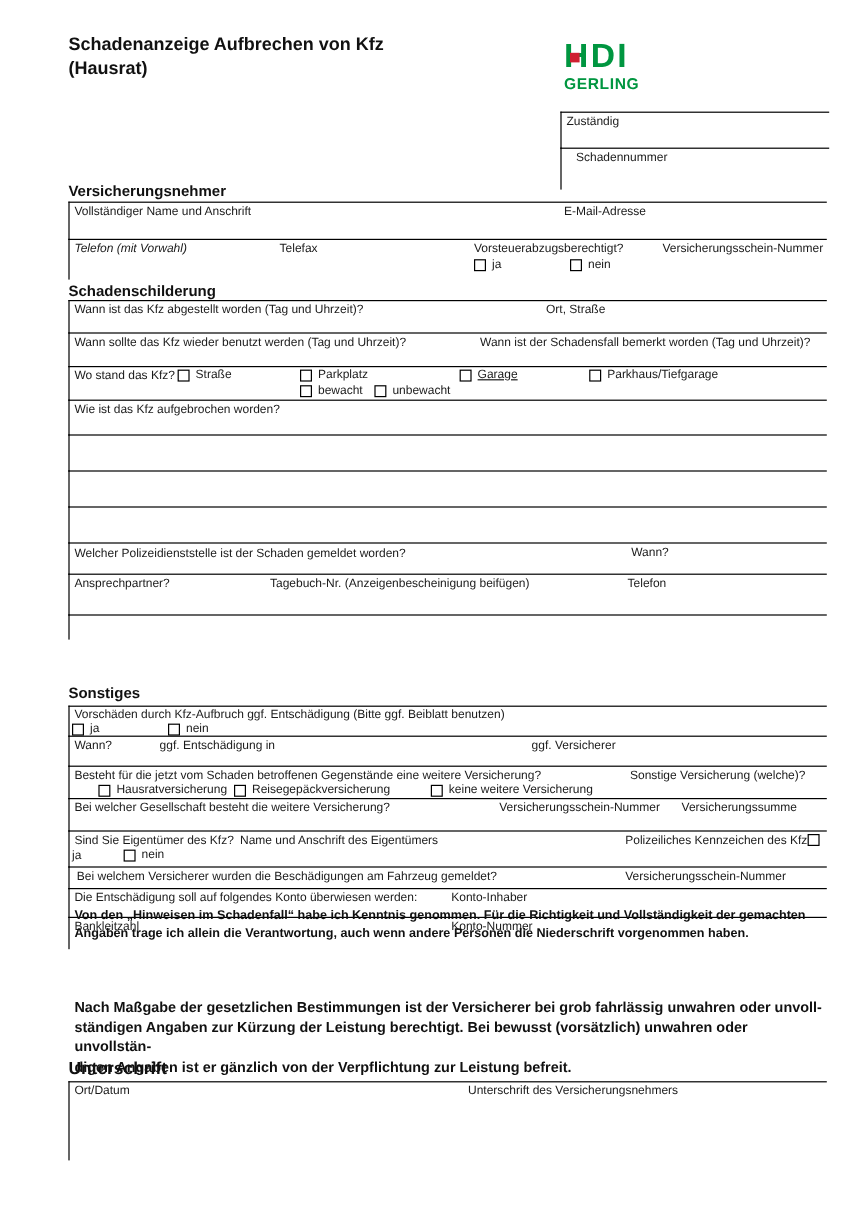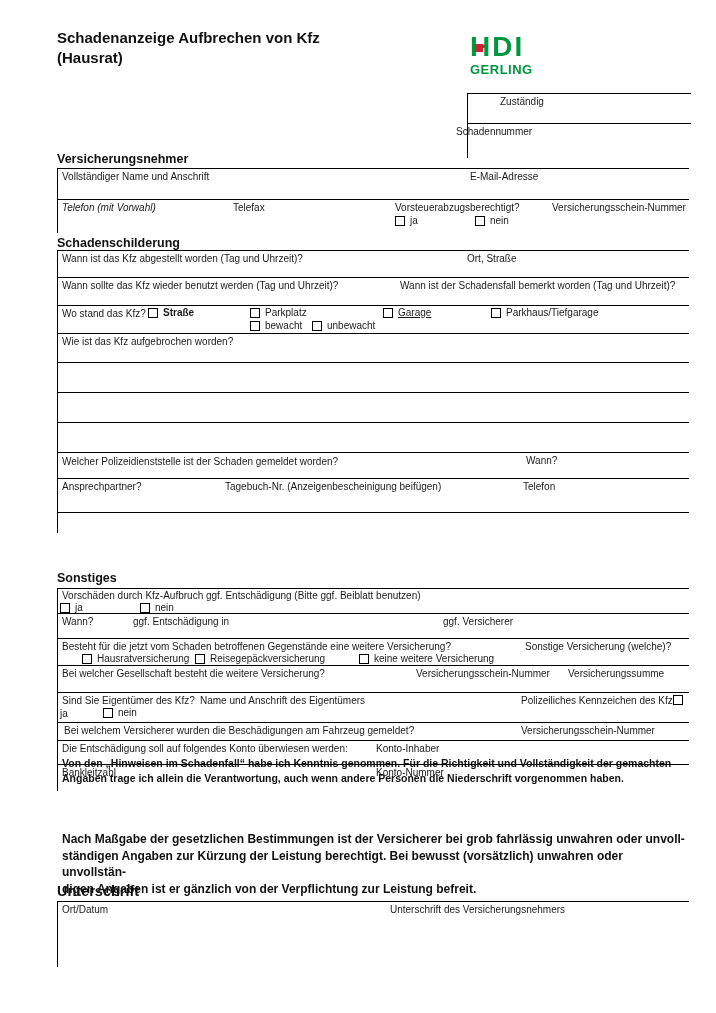--- a/index.html
+++ b/index.html
@@ -36,23 +36,23 @@
 
   <div class="logo">
     <div class="logo-hdi">
       <span>HDI</span>
       <span class="logo-sq"></span>
     </div>
     <div class="logo-sub">GERLING</div>
   </div>
 
   <div class="cell" style="left:467px;top:93px;width:223px;height:30px;"></div>
-  <span class="lbl" style="left:472px;top:96px;margin-left:28px;">Zuständig</span>
+  <span class="lbl" style="left:472px;top:96px;">Zuständig</span>
   <div class="cell" style="left:467px;top:123px;width:223px;height:34px;"></div>
-  <span class="lbl" style="left:456px;top:126px;">Schadennummer</span>
+  <span class="lbl" style="left:480px;top:126px;">Schadennummer</span>
 
   <span class="hd" style="left:57px;top:152px;">Versicherungsnehmer</span>
   <div class="cell" style="left:57px;top:168px;width:631px;height:31px;"></div>
   <span class="lbl" style="left:62px;top:171px;">Vollständiger Name und Anschrift</span>
   <span class="lbl" style="left:470px;top:171px;">E-Mail-Adresse</span>
 
   <div class="cell" style="left:57px;top:199px;width:631px;height:33px;"></div>
   <span class="lbl" style="left:62px;top:202px;font-style:italic;">Telefon (mit Vorwahl)</span>
   <span class="lbl" style="left:233px;top:202px;">Telefax</span>
   <span class="lbl" style="left:395px;top:202px;">Vorsteuerabzugsberechtigt?</span>
@@ -62,29 +62,29 @@
     <span>ja</span>
   </span>
   <span class="cbx" style="left:475px;top:215px;">
     <span class="cb"></span>
     <span>nein</span>
   </span>
 
   <span class="hd" style="left:57px;top:236px;">Schadenschilderung</span>
   <div class="cell" style="left:57px;top:250px;width:631px;height:27px;"></div>
   <span class="lbl" style="left:62px;top:253px;">Wann ist das Kfz abgestellt worden (Tag und Uhrzeit)?</span>
-  <span class="lbl" style="left:455px;top:253px;margin-left:12px;">Ort, Straße</span>
+  <span class="lbl" style="left:455px;top:253px;">Ort, Straße</span>
 
   <div class="cell" style="left:57px;top:277px;width:631px;height:28px;"></div>
   <span class="lbl" style="left:62px;top:280px;">Wann sollte das Kfz wieder benutzt werden (Tag und Uhrzeit)?</span>
   <span class="lbl" style="left:400px;top:280px;">Wann ist der Schadensfall bemerkt worden (Tag und Uhrzeit)?</span>
 
   <div class="cell" style="left:57px;top:305px;width:631px;height:28px;"></div>
   <span class="lbl" style="left:62px;top:308px;">Wo stand das Kfz?</span>
-  <span class="cbx" style="left:148px;top:307px;font-weight:bold;">
+  <span class="cbx" style="left:148px;top:307px;">
     <span class="cb"></span>
     <span>Straße</span>
   </span>
   <span class="cbx" style="left:250px;top:307px;">
     <span class="cb"></span>
     <span>Parkplatz</span>
   </span>
   <span class="cbx" style="left:383px;top:307px;text-decoration:underline;">
     <span class="cb"></span>
     <span>Garage</span>

